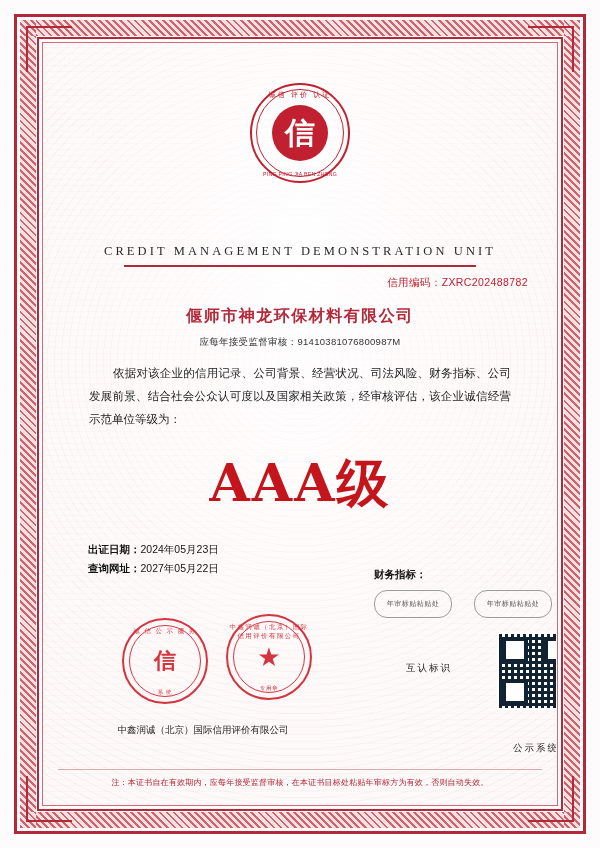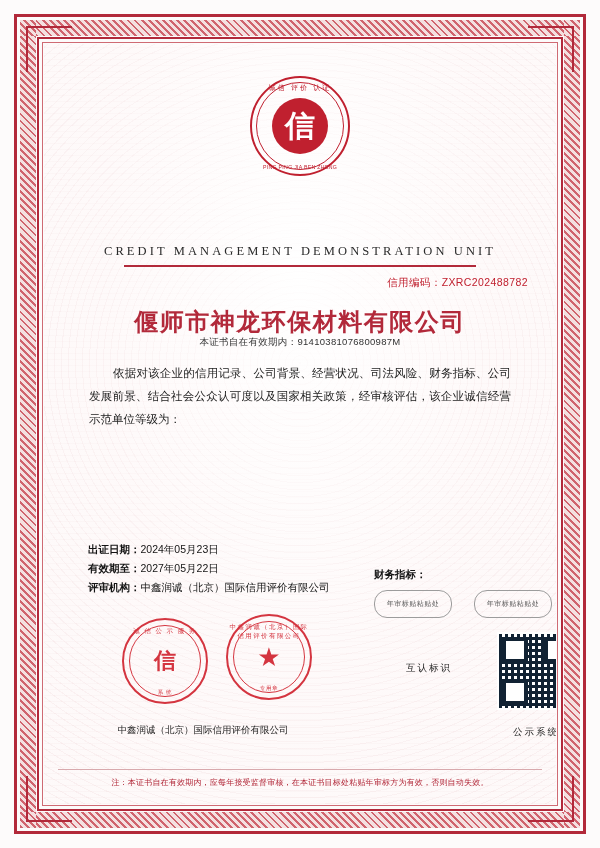--- a/index.html
+++ b/index.html
@@ -88,20 +88,21 @@
     top: 32px;
     left: 0;
     right: 0;
     display: flex;
     justify-content: center;
   }
   .emblem {
     position: relative;
     width: 100px;
     height: 100px;
+    margin-top: 7px;
   }
   .emblem .ring {
     position: absolute;
     inset: 0;
     border: 2px solid #c0202f;
     border-radius: 50%;
   }
   .emblem .ring2 {
     position: absolute;
     inset: 6px;
@@ -185,21 +186,21 @@
   }
 
   
   .company-name {
     position: absolute;
     top: 262px;
     left: 0; right: 0;
     text-align: center;
     font-family: "DejaVu Serif", serif;
     font-weight: bold;
-    font-size: 24px;
+    font-size: 16px;
     letter-spacing: 1.5px;
     color: #b2293a;
   }
   .usci {
     position: absolute;
     top: 292px;
     left: 0; right: 0;
     text-align: center;
     font-size: 9.5px;
     color: #333;
@@ -404,21 +405,21 @@
   .qr::before { top: 3px; left: 3px; }
   .qr::after  { top: 3px; right: 3px; }
   .qr-eye3 {
     position: absolute;
     bottom: 3px; left: 3px;
     width: 18px; height: 18px;
     border: 4px solid #123;
     background: #fff;
   }
   .qr-cap {
-    margin-top: 16px;
+    margin-top: 32px;
     font-size: 9.5px;
     color: #1d1d1d;
     letter-spacing: 2px;
   }
 
   
   .footnote {
     position: absolute;
     bottom: 16px;
     left: 18px;
@@ -463,34 +464,32 @@
         <div class="bottom-arc">PING PING JIA BEN ZHENG</div>
       </div>
     </div>
 
     <div class="title-en">CREDIT MANAGEMENT DEMONSTRATION UNIT</div>
     <div class="title-rule"></div>
 
     <div class="credit-code">信用编码：ZXRC202488782</div>
 
     <div class="company-name">偃师市神龙环保材料有限公司</div>
-    <div class="usci">本证书自在有效期内：91410381076800987M</div>
+    <div class="usci">应每年接受监督审核：91410381076800987M</div>
 
     <div class="body-text">依据对该企业的信用记录、公司背景、经营状况、司法风险、财务指标、公司发展前景、结合社会公众认可度以及国家相关政策，经审核评估，该企业诚信经营示范单位等级为：</div>
 
+    <div class="grade">AAA级</div>
 
     <div class="details">
       <div class="row">
         <span class="label">出证日期：</span><span class="value">2024年05月23日</span>
       </div>
       <div class="row">
-        <span class="label">有效期至：</span><span class="value">2027年05月22日</span>
-      </div>
-      <div class="row">
-        <span class="label">评审机构：</span><span class="value">中鑫润诚（北京）国际信用评价有限公司</span>
+        <span class="label">查询网址：</span><span class="value">2027年05月22日</span>
       </div>
     </div>
 
     <div class="annual-title">财务指标：</div>
     <div class="annual-boxes">
       <div class="annual-box">年审标贴粘贴处</div>
       <div class="annual-box">年审标贴粘贴处</div>
     </div>
 
     <div class="seal-row">

